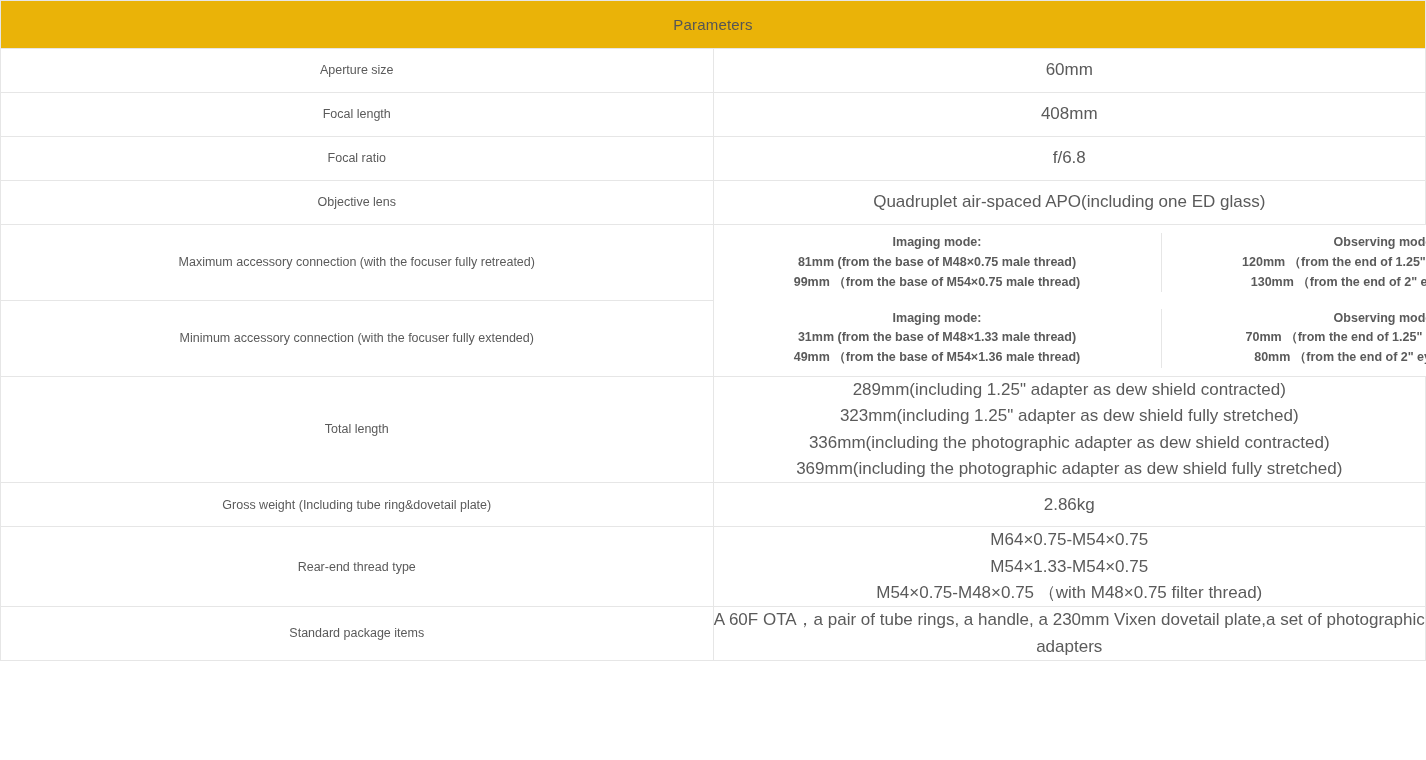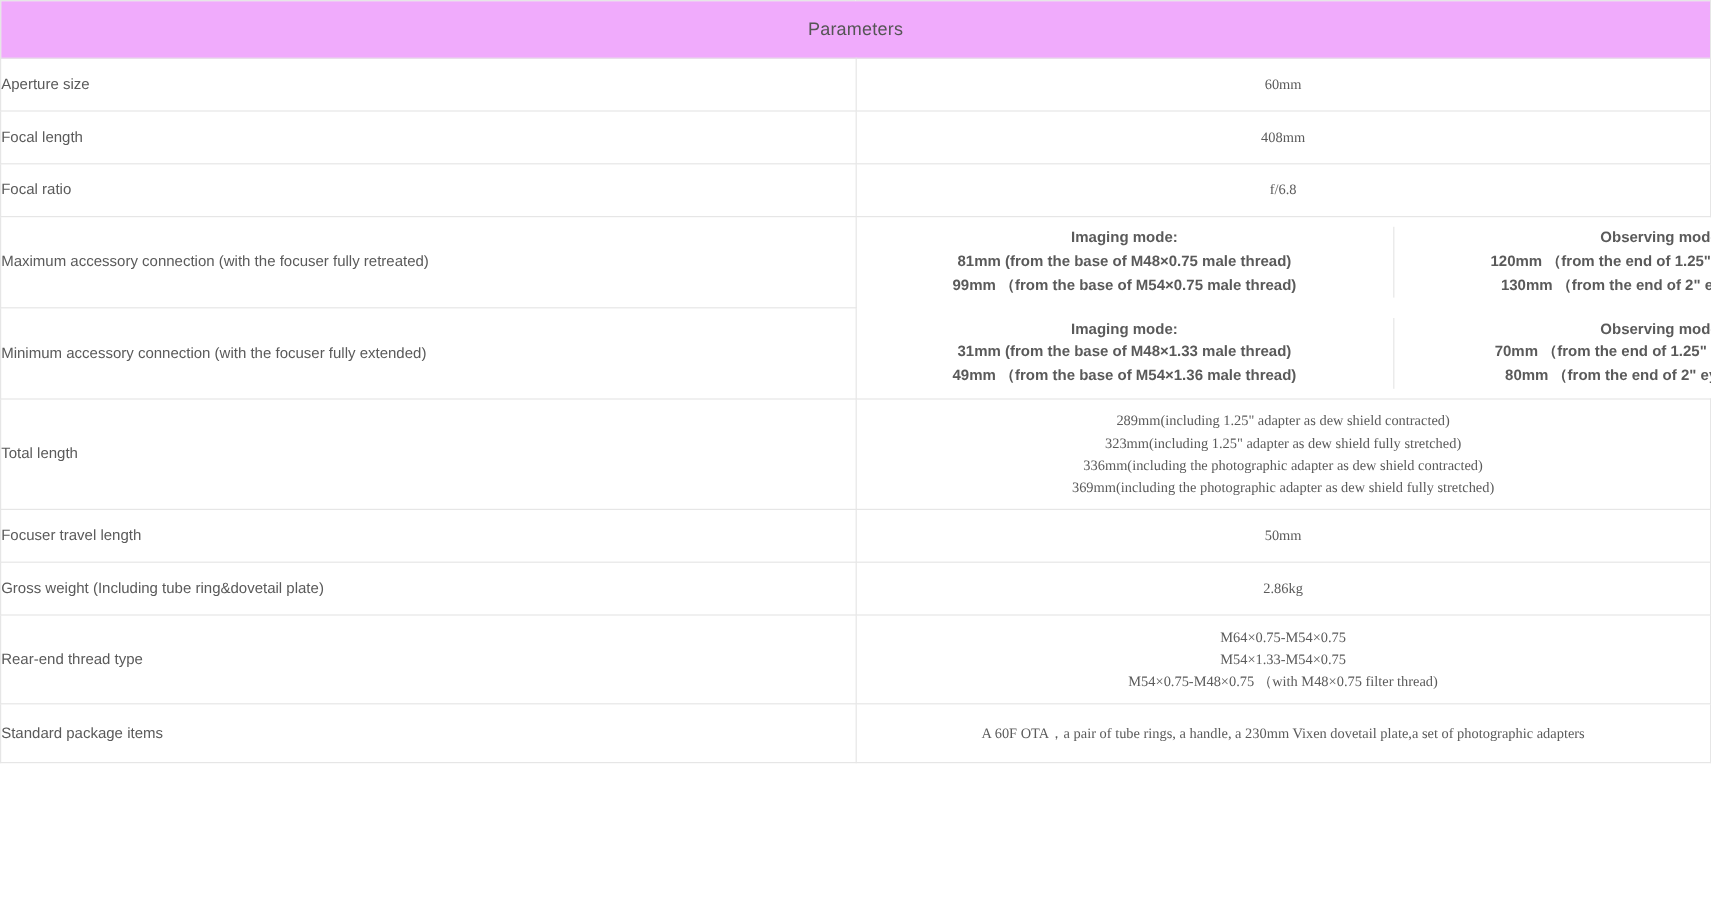--- a/index.html
+++ b/index.html
@@ -23,46 +23,46 @@
 
   .spec-table td,
   .spec-table th {
     border: 1px solid #e6e6e6;
     padding: 0;
     vertical-align: middle;
   }
 
   
   .table-header {
-    background: #f0abfc;
+    background: #eab308;
     height: 47px;
     text-align: center;
     font-weight: normal;
     font-size: 15px;
     color: #555555;
     letter-spacing: .2px;
     border-top: 1px solid #e6e6e6;
   }
 
   
   .label-cell {
     width: 500px;
+    text-align: center;
     font-size: 12.5px;
     color: #5a5a5a;
     padding: 10px 14px;
     line-height: 1.5;
   }
 
   .value-cell {
     text-align: center;
-    font-size: 12px;
+    font-size: 17px;
     color: #5a5a5a;
     padding: 10px 14px;
     line-height: 1.55;
-    font-family: Liberation Serif, serif;
   }
 
   .value-cell .line {
     display: block;
     white-space: nowrap;
   }
 
   
   .r-simple  { height: 44px; }
   .r-split   { height: 76px; }
@@ -102,20 +102,24 @@
     <tr class="r-simple">
       <td class="label-cell">Focal length</td>
       <td class="value-cell">408mm</td>
     </tr>
 
     <tr class="r-simple">
       <td class="label-cell">Focal ratio</td>
       <td class="value-cell">f/6.8</td>
     </tr>
 
+    <tr class="r-simple">
+      <td class="label-cell">Objective lens</td>
+      <td class="value-cell">Quadruplet air-spaced APO(including one ED glass)</td>
+    </tr>
 
 
     <tr class="r-split">
       <td class="label-cell">Maximum accessory connection (with the focuser fully retreated)</td>
       <td style="padding:0;border:none;">
         <table style="width:100%;border-collapse:collapse;table-layout:fixed;">
           <tbody>
               <tr>
             <td class="mode-cell" style="border:none;border-right:1px solid #e6e6e6;">
               <span class="mode-title">Imaging mode:</span>
@@ -158,24 +162,20 @@
     <tr class="r-total">
       <td class="label-cell">Total length</td>
       <td class="value-cell">
         <span class="line">289mm(including 1.25" adapter as dew shield contracted)</span>
         <span class="line">323mm(including 1.25" adapter as dew shield fully stretched)</span>
         <span class="line">336mm(including the photographic adapter as dew shield contracted)</span>
         <span class="line">369mm(including the photographic adapter as dew shield fully stretched)</span>
       </td>
     </tr>
 
-    <tr class="r-simple">
-      <td class="label-cell">Focuser travel length</td>
-      <td class="value-cell">50mm</td>
-    </tr>
 
 
     <tr class="r-simple">
       <td class="label-cell">Gross weight (Including tube ring&amp;dovetail plate)</td>
       <td class="value-cell">2.86kg</td>
     </tr>
 
     <tr class="r-thread">
       <td class="label-cell">Rear-end thread type</td>
       <td class="value-cell">

